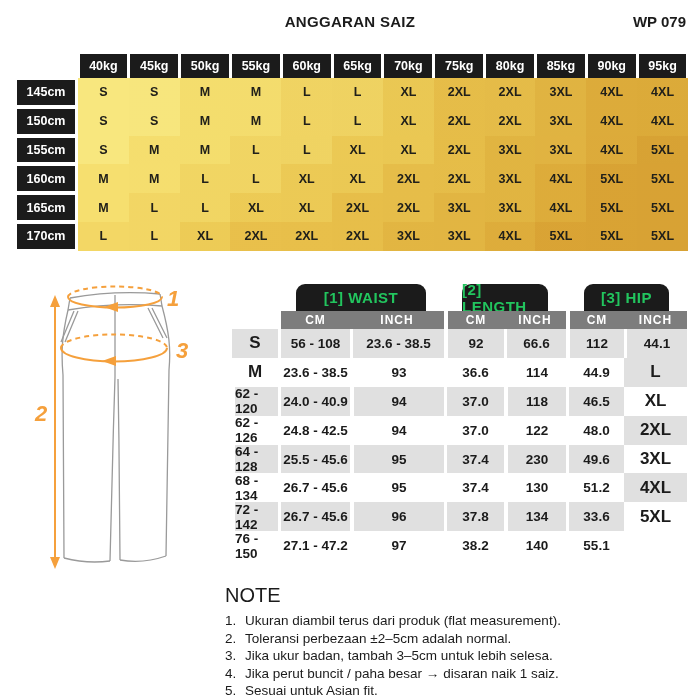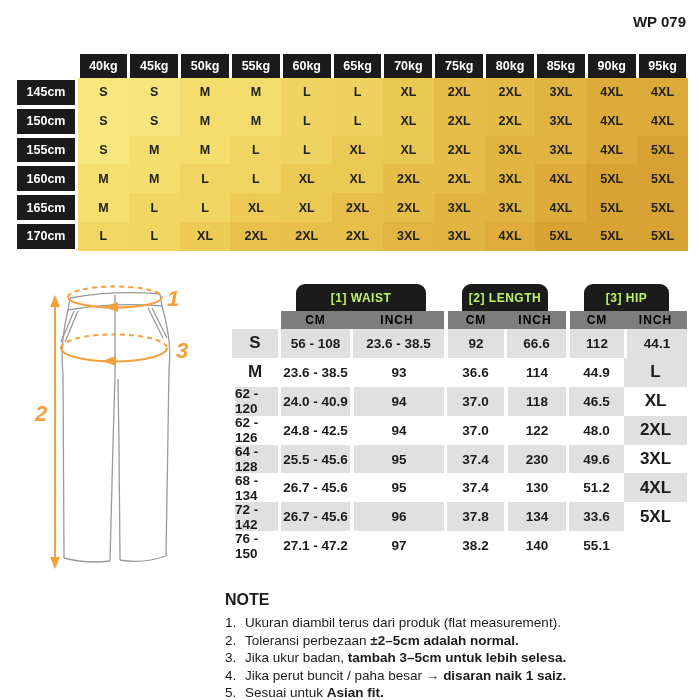--- a/index.html
+++ b/index.html
@@ -21,54 +21,55 @@
                    margin:0 1.5px; display:flex; align-items:center; justify-content:center; }
   .matrix .hlabel { background:#1b1b1b; color:#fff; font-weight:bold; font-size:12.5px;
                     margin:2px 3px 2px 0; display:flex; align-items:center; justify-content:center; }
   .matrix .cell { display:flex; align-items:center; justify-content:center;
                   font-weight:bold; font-size:12.5px; color:#21201a; }
 
   
   .mtable { position:absolute; left:232px; top:284px;
             display:grid; grid-template-columns:46px 72px 94px 60px 62px 58px 63px;
             grid-template-rows:27px 18px repeat(8, 28.9px); }
-  .ghead { background:#1b1b1b; color:#bef264; border-radius:9px 9px 0 0; margin:0 18px;
+  .ghead { background:#1b1b1b; color:#22c55e; border-radius:9px 9px 0 0; margin:0 18px;
            display:flex; align-items:center; justify-content:center;
-           font-weight:bold; font-size:12px; letter-spacing:.5px; grid-column:span 2; }
-  .uhead { background:#7d7d7d; color:#000000; display:flex; align-items:center; justify-content:center;
+           font-weight:bold; font-size:15px; letter-spacing:.5px; grid-column:span 2; }
+  .uhead { background:#7d7d7d; color:#ffffff; display:flex; align-items:center; justify-content:center;
            font-weight:bold; font-size:12px; letter-spacing:1px; box-sizing:border-box; }
   .mcell { display:flex; align-items:center; justify-content:center;
            font-weight:bold; font-size:13.5px; box-sizing:border-box; background:#fff; }
   .slabel { font-size:17px; }
   .row-odd { background:#e0e0e0; }
   .bl3 { border-left:3px solid #fff; }
   .bl4 { border-left:4px solid #fff; }
 
   
   .diagram { position:absolute; left:28px; top:280px; width:205px; height:292px; }
   .pants { stroke:#9a9a9a; stroke-width:1.3; fill:none; }
   .meas  { stroke:#f5a03c; stroke-width:2; fill:none; }
   .meas-dash { stroke:#f5a03c; stroke-width:2; fill:none; stroke-dasharray:5 4; }
   .meas-fill { fill:#f5a03c; stroke:none; }
   .dlabel { fill:#f5a03c; font-size:22px; font-weight:bold; font-style:italic;
             font-family:"Liberation Sans", sans-serif; }
 
   
   .notes { position:absolute; left:225px; top:576px; width:465px; }
-  .notes h3 { margin:15px 0 5px 0; font-size:16px; font-weight:bold; }
+  .notes h3 { margin:8px 0 5px 0; font-size:20px; font-weight:normal; }
   .notes ol { list-style:none; margin:0; padding:0; font-size:13.5px; line-height:17.5px; }
   .notes li { display:flex; }
   .notes .num { flex:0 0 20px; }
-  .notes strong { font-weight:bold;text-align:center; }
+  .notes strong { font-weight:normal;text-align:center; }
 </style>
 </head>
 <body>
 
 <div class="page">
 
+  <div class="title">ANGGARAN SAIZ</div>
   <div class="product-code">WP 079</div>
 
   <div class="matrix" id="matrix-grid">
       <div class="corner"></div>
       <div class="whead">40kg</div>
       <div class="whead">45kg</div>
       <div class="whead">50kg</div>
       <div class="whead">55kg</div>
       <div class="whead">60kg</div>
       <div class="whead">65kg</div>

